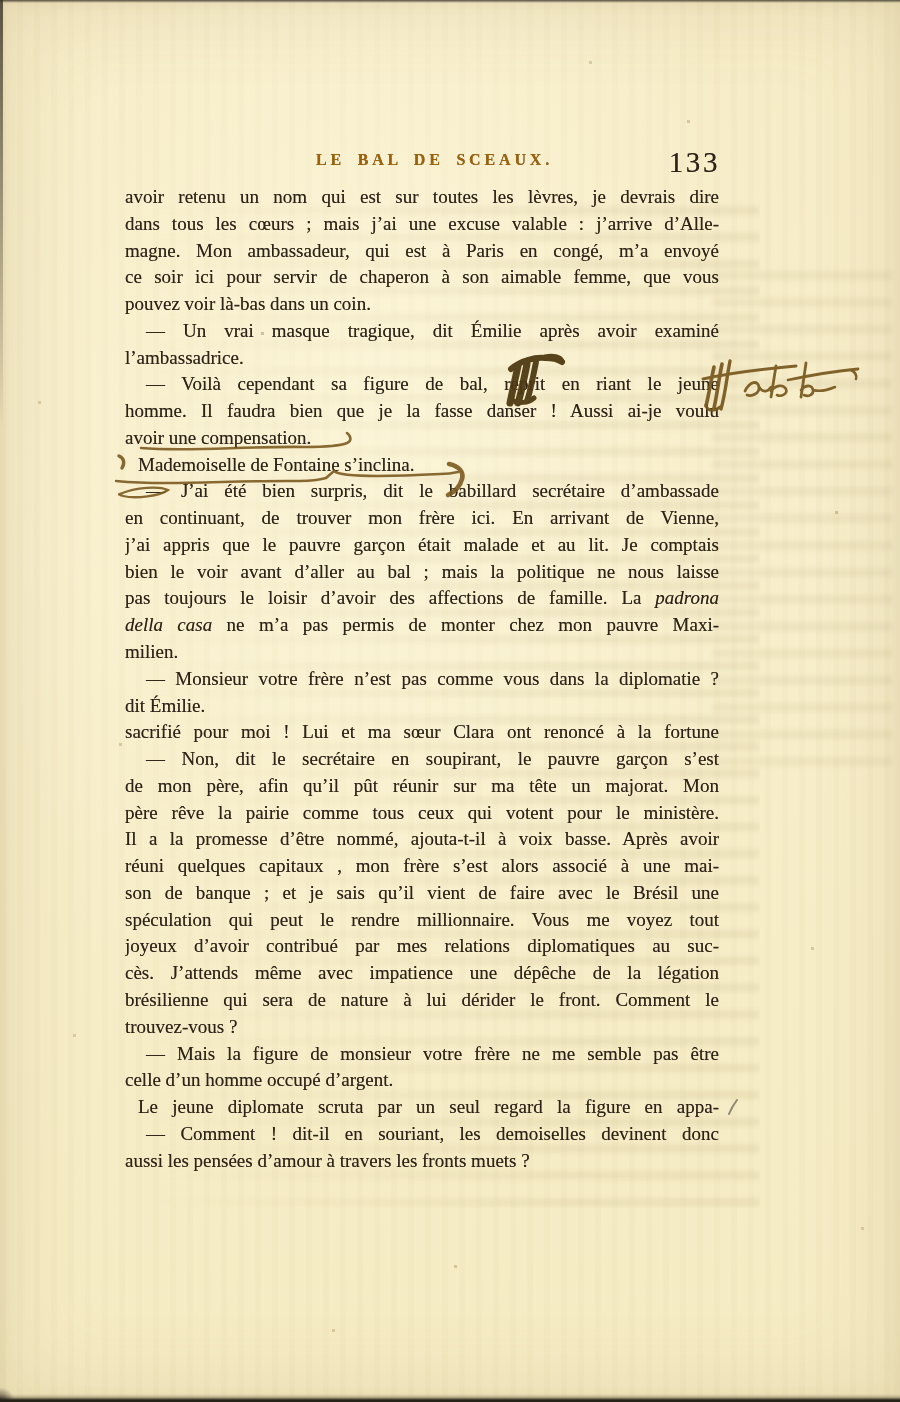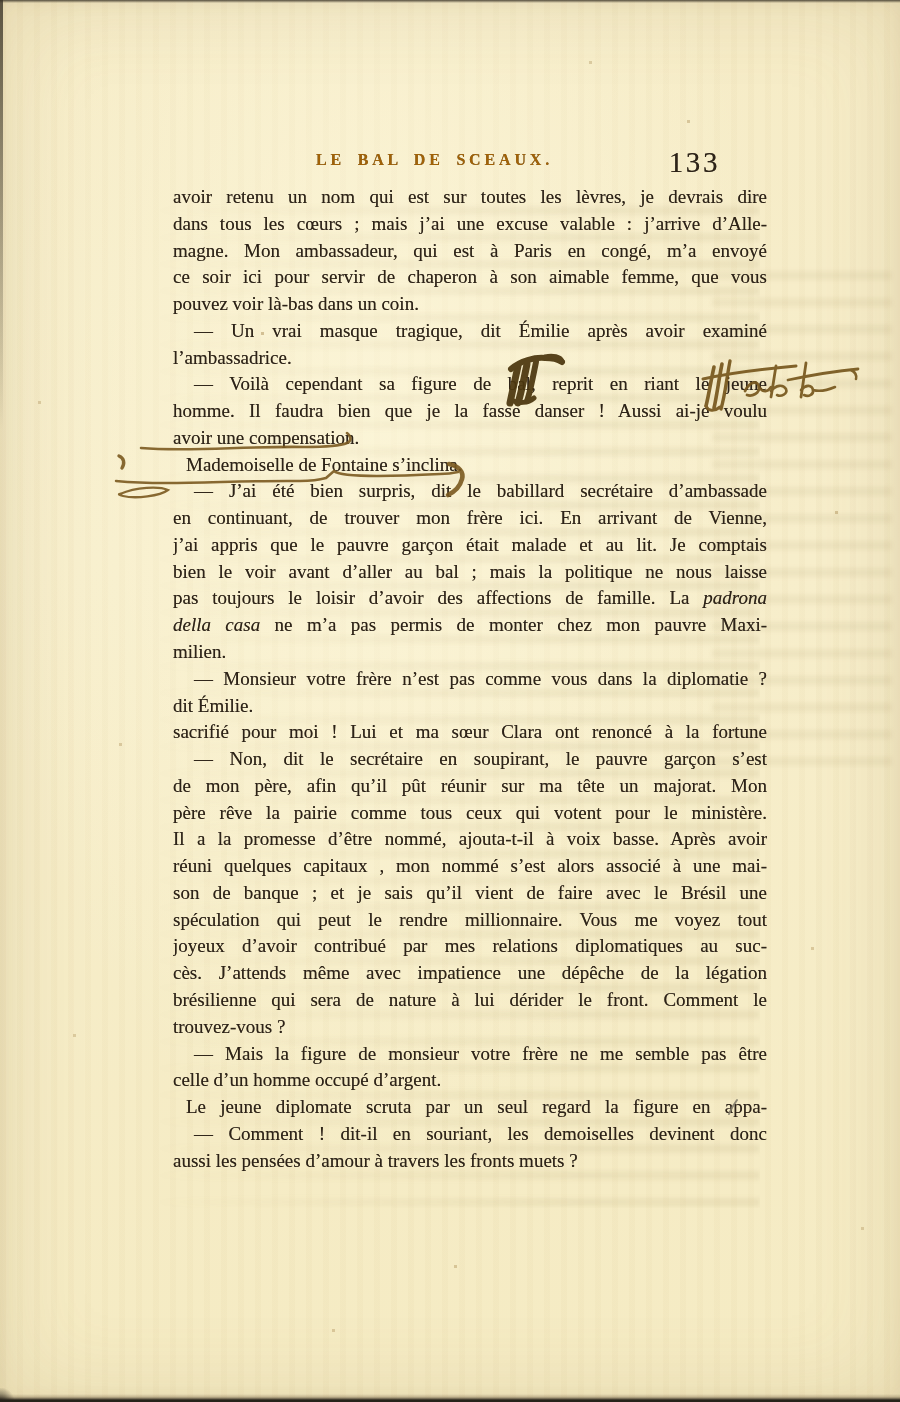--- a/index.html
+++ b/index.html
@@ -72,21 +72,20 @@
   }
   .page-number{
     position:absolute;left:650px;top:146px;width:70px;text-align:right;
     font-size:29px;color:#2d2318;letter-spacing:.09em;
     text-shadow:0 0 .5px rgba(45,35,24,.6);
   }
   .body-text{
     position:absolute;left:125px;top:186px;width:594px;
     font-size:19px;color:#2d2318;
     text-shadow:0 0 .45px rgba(45,35,24,.55);
-    margin-left:48px;
   }
   .line{
     height:26.77px;overflow:hidden;
     text-align:justify;text-align-last:justify;
     white-space:normal;
   }
   .line.last{text-align-last:left;}
   .line.ind-para{padding-left:13px;}
   .line.ind-dialogue{padding-left:21px;}
   .it{font-style:italic;}
@@ -128,21 +127,21 @@
     <div class="line"><span>pas toujours le loisir d’avoir des affections de famille. La </span><span class="it">padrona</span></div>
     <div class="line"><span class="it">della casa</span><span> ne m’a pas permis de monter chez mon pauvre Maxi-</span></div>
     <div class="line last"><span>milien.</span></div>
     <div class="line ind-dialogue"><span>— Monsieur votre frère n’est pas comme vous dans la diplomatie ?</span></div>
     <div class="line last"><span>dit Émilie.</span></div>
     <div class="line"><span>sacrifié pour moi ! Lui et ma sœur Clara ont renoncé à la fortune</span></div>
     <div class="line ind-dialogue"><span>— Non, dit le secrétaire en soupirant, le pauvre garçon s’est</span></div>
     <div class="line"><span>de mon père, afin qu’il pût réunir sur ma tête un majorat. Mon</span></div>
     <div class="line"><span>père rêve la pairie comme tous ceux qui votent pour le ministère.</span></div>
     <div class="line"><span>Il a la promesse d’être nommé, ajouta-t-il à voix basse. Après avoir</span></div>
-    <div class="line"><span>réuni quelques capitaux , mon nommé s’est alors associé à une mai-</span></div>
+    <div class="line"><span>réuni quelques capitaux , mon frère s’est alors associé à une mai-</span></div>
     <div class="line"><span>son de banque ; et je sais qu’il vient de faire avec le Brésil une</span></div>
     <div class="line"><span>spéculation qui peut le rendre millionnaire. Vous me voyez tout</span></div>
     <div class="line"><span>joyeux d’avoir contribué par mes relations diplomatiques au suc-</span></div>
     <div class="line"><span>cès. J’attends même avec impatience une dépêche de la légation</span></div>
     <div class="line"><span>brésilienne qui sera de nature à lui dérider le front. Comment le</span></div>
     <div class="line last"><span>trouvez-vous ?</span></div>
     <div class="line ind-dialogue"><span>— Mais la figure de monsieur votre frère ne me semble pas être</span></div>
     <div class="line last"><span>celle d’un homme occupé d’argent.</span></div>
     <div class="line ind-para"><span>Le jeune diplomate scruta par un seul regard la figure en appa-</span></div>
     <div class="line ind-dialogue"><span>— Comment ! dit-il en souriant, les demoiselles devinent donc</span></div>

